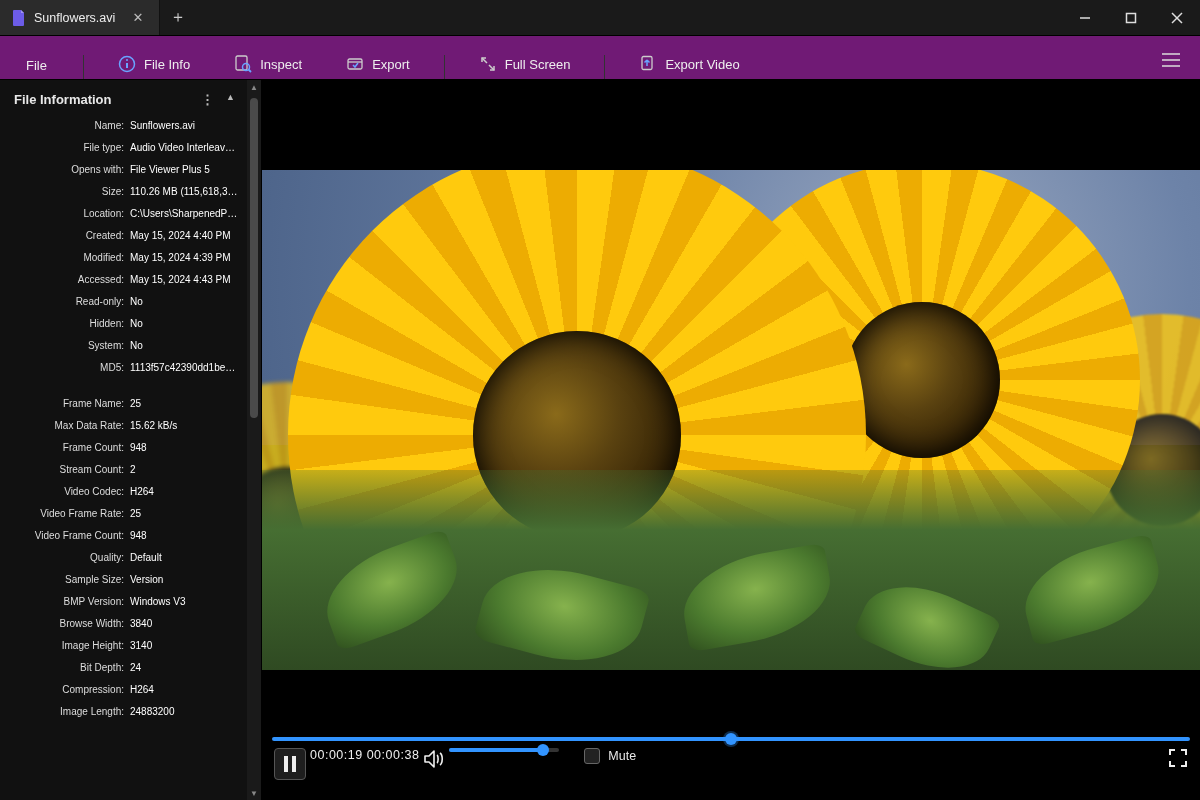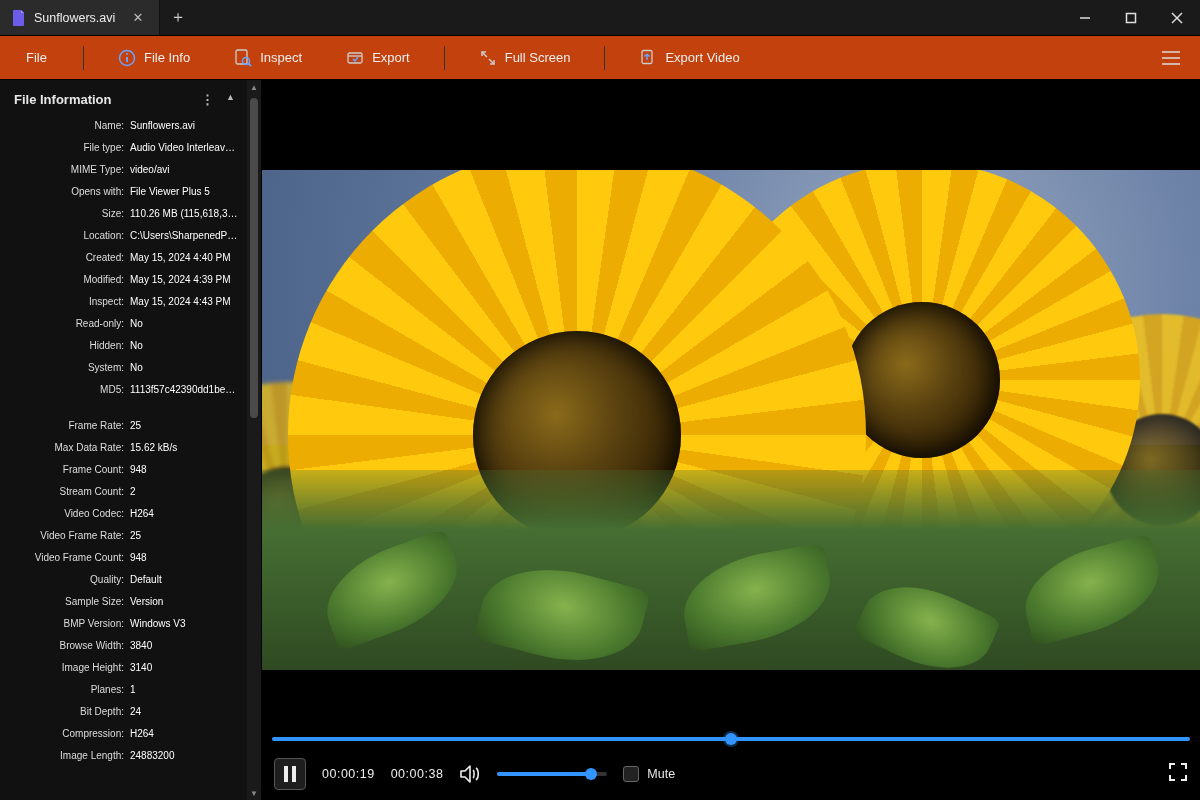--- a/index.html
+++ b/index.html
@@ -7,21 +7,21 @@
   .titlebar { height: 36px; background: #1a1a1a; display: flex; align-items: stretch; border-bottom: 1px solid #000; }
   .tab { display: flex; align-items: center; gap: 8px; padding: 0 12px; background: #2b2b2b; border-right: 1px solid #111; min-width: 160px; position: relative; }
   .tab .docicon { width: 14px; height: 16px; }
   .tab .title { font-size: 12.5px; color: #eee; flex: 1; }
   .tab .close { font-size: 13px; color: #bbb; cursor: pointer; width: 18px; text-align: center; }
   .newtab { display: flex; align-items: center; justify-content: center; width: 36px; color: #ccc; font-size: 16px; cursor: pointer; }
   .titlebar-spacer { flex: 1; }
   .winbtns { display: flex; }
   .winbtn { width: 46px; display: flex; align-items: center; justify-content: center; color: #ddd; cursor: pointer; }
   .winbtn svg { stroke: #ddd; }
-  .toolbar { height: 44px; background: #c2410c; display: flex; align-items: center; padding: 0 10px; gap: 16px; border-bottom: 1px solid #000; }
+  .toolbar { height: 44px; background: #701a75; display: flex; align-items: flex-end; padding: 0 10px; gap: 16px; border-bottom: 1px solid #000; }
   .tbtn { display: flex; align-items: center; gap: 8px; padding: 6px 14px; color: #eee; font-size: 13px; cursor: pointer; border-radius: 4px; }
   .tbtn.file { padding: 6px 16px; }
   .tbtn .ticon { width: 18px; height: 18px; display: flex; align-items: center; justify-content: center; }
   .tsep { width: 1px; height: 24px; background: #333; margin: 0 4px; }
   .toolbar-spacer { flex: 1; }
   .hamburger { width: 38px; height: 38px; display: flex; align-items: center; justify-content: center; cursor: pointer; }
   .body { display: flex; height: calc(800px - 36px - 44px); }
   .sidebar { width: 262px; background: #111; border-right: 1px solid #000; position: relative; overflow: hidden; }
   .sidepanel { position: absolute; inset: 0 14px 0 0; overflow-y: auto; padding: 6px 0 10px 0; }
   .scrolltrack { position: absolute; right: 0; top: 0; bottom: 0; width: 14px; background: #1a1a1a; }
@@ -44,28 +44,28 @@
   .center { position: absolute; inset: 22%; border-radius: 50%; background: radial-gradient(circle at 40% 40%, #8a6a1a 0%, #5a4210 35%, #332205 70%, #1c1202 100%); box-shadow: inset 0 0 30px #000; }
   .sun1 { width: 370px; height: 370px; left: 130px; top: 80px; }
   .sun2 { width: 280px; height: 280px; left: 520px; top: 70px; }
   .sun3 { width: 200px; height: 200px; left: 800px; top: 200px; opacity: 0.8; filter: blur(1px); }
   .sun4 { width: 170px; height: 170px; left: -60px; top: 260px; opacity: 0.7; filter: blur(2px); }
   .leaves { position: absolute; left: 0; right: 0; bottom: 0; height: 40%; background: linear-gradient(180deg, rgba(70,110,50,0.3) 0%, #466e32 30%, #2f4a22 100%); }
   .leaf { position: absolute; background: radial-gradient(ellipse at 50% 40%, #86b24d 0%, #4b7a2e 60%, #2f4f1e 100%); border-radius: 60% 10% 60% 10%; }
   .seek { height: 18px; padding: 0 10px; display: flex; align-items: center; }
   .seek-track { flex: 1; height: 4px; background: #3294ff; position: relative; border-radius: 2px; }
   .seek-thumb { position: absolute; top: 50%; left: 50%; transform: translate(-50%,-50%); width: 12px; height: 12px; border-radius: 50%; background: #3294ff; box-shadow: 0 0 0 2px rgba(50,148,255,0.3); }
-  .controls { height: 52px; display: flex; align-items: center; padding: 0 12px; gap: 16px; }
+  .controls { height: 52px; display: flex; align-items: flex-start; padding: 0 12px; gap: 4px; }
   .ctrlbtn { width: 32px; height: 32px; border: 1px solid #555; border-radius: 4px; display: flex; align-items: center; justify-content: center; background: #1e1e1e; cursor: pointer; }
   .timetxt { font-size: 12.5px; color: #eee; letter-spacing: 0.5px; }
   .volicon { width: 22px; height: 22px; display: flex; align-items: center; justify-content: center; }
   .vol-track { width: 110px; height: 4px; background: #333; position: relative; border-radius: 2px; }
   .vol-fill { position: absolute; left: 0; top: 0; bottom: 0; width: 85%; background: #3294ff; border-radius: 2px; }
   .vol-thumb { position: absolute; left: 85%; top: 50%; transform: translate(-50%,-50%); width: 12px; height: 12px; border-radius: 50%; background: #3294ff; }
-  .mutebox { display: flex; align-items: center; gap: 8px; margin-left: 0; }
+  .mutebox { display: flex; align-items: center; gap: 8px; margin-left: 21px; }
   .chk { width: 16px; height: 16px; border: 1px solid #666; border-radius: 3px; background: #222; }
   .controls .spacer { flex: 1; }
 </style>
 </head>
 <body>
 
 <div class="titlebar">
   <div class="tab">
     <span class="docicon">
       <svg width="14" height="16" viewBox="0 0 14 16">
@@ -178,45 +178,41 @@
       <div id="file-rows">
           <div class="kv">
             <div class="k">Name:</div>
             <div class="v">Sunflowers.avi</div>
           </div>
           <div class="kv">
             <div class="k">File type:</div>
             <div class="v">Audio Video Interleave Fil...</div>
           </div>
           <div class="kv">
-            <div class="k">MIME Type:</div>
-            <div class="v">video/avi</div>
-          </div>
-          <div class="kv">
             <div class="k">Opens with:</div>
             <div class="v">File Viewer Plus 5</div>
           </div>
           <div class="kv">
             <div class="k">Size:</div>
             <div class="v">110.26 MB (115,618,362 by...</div>
           </div>
           <div class="kv">
             <div class="k">Location:</div>
             <div class="v">C:\Users\SharpenedProdu...</div>
           </div>
           <div class="kv">
             <div class="k">Created:</div>
             <div class="v">May 15, 2024 4:40 PM</div>
           </div>
           <div class="kv">
             <div class="k">Modified:</div>
             <div class="v">May 15, 2024 4:39 PM</div>
           </div>
           <div class="kv">
-            <div class="k">Inspect:</div>
+            <div class="k">Accessed:</div>
             <div class="v">May 15, 2024 4:43 PM</div>
           </div>
           <div class="kv">
             <div class="k">Read-only:</div>
             <div class="v">No</div>
           </div>
           <div class="kv">
             <div class="k">Hidden:</div>
             <div class="v">No</div>
           </div>
@@ -225,21 +221,21 @@
             <div class="v">No</div>
           </div>
           <div class="kv">
             <div class="k">MD5:</div>
             <div class="v">1113f57c42390dd1be811c...</div>
           </div>
         </div>
       <div class="section-gap"></div>
       <div id="media-rows">
           <div class="kv">
-            <div class="k">Frame Rate:</div>
+            <div class="k">Frame Name:</div>
             <div class="v">25</div>
           </div>
           <div class="kv">
             <div class="k">Max Data Rate:</div>
             <div class="v">15.62 kB/s</div>
           </div>
           <div class="kv">
             <div class="k">Frame Count:</div>
             <div class="v">948</div>
           </div>
@@ -271,24 +267,20 @@
             <div class="k">BMP Version:</div>
             <div class="v">Windows V3</div>
           </div>
           <div class="kv">
             <div class="k">Browse Width:</div>
             <div class="v">3840</div>
           </div>
           <div class="kv">
             <div class="k">Image Height:</div>
             <div class="v">3140</div>
-          </div>
-          <div class="kv">
-            <div class="k">Planes:</div>
-            <div class="v">1</div>
           </div>
           <div class="kv">
             <div class="k">Bit Depth:</div>
             <div class="v">24</div>
           </div>
           <div class="kv">
             <div class="k">Compression:</div>
             <div class="v">H264</div>
           </div>
           <div class="kv">

